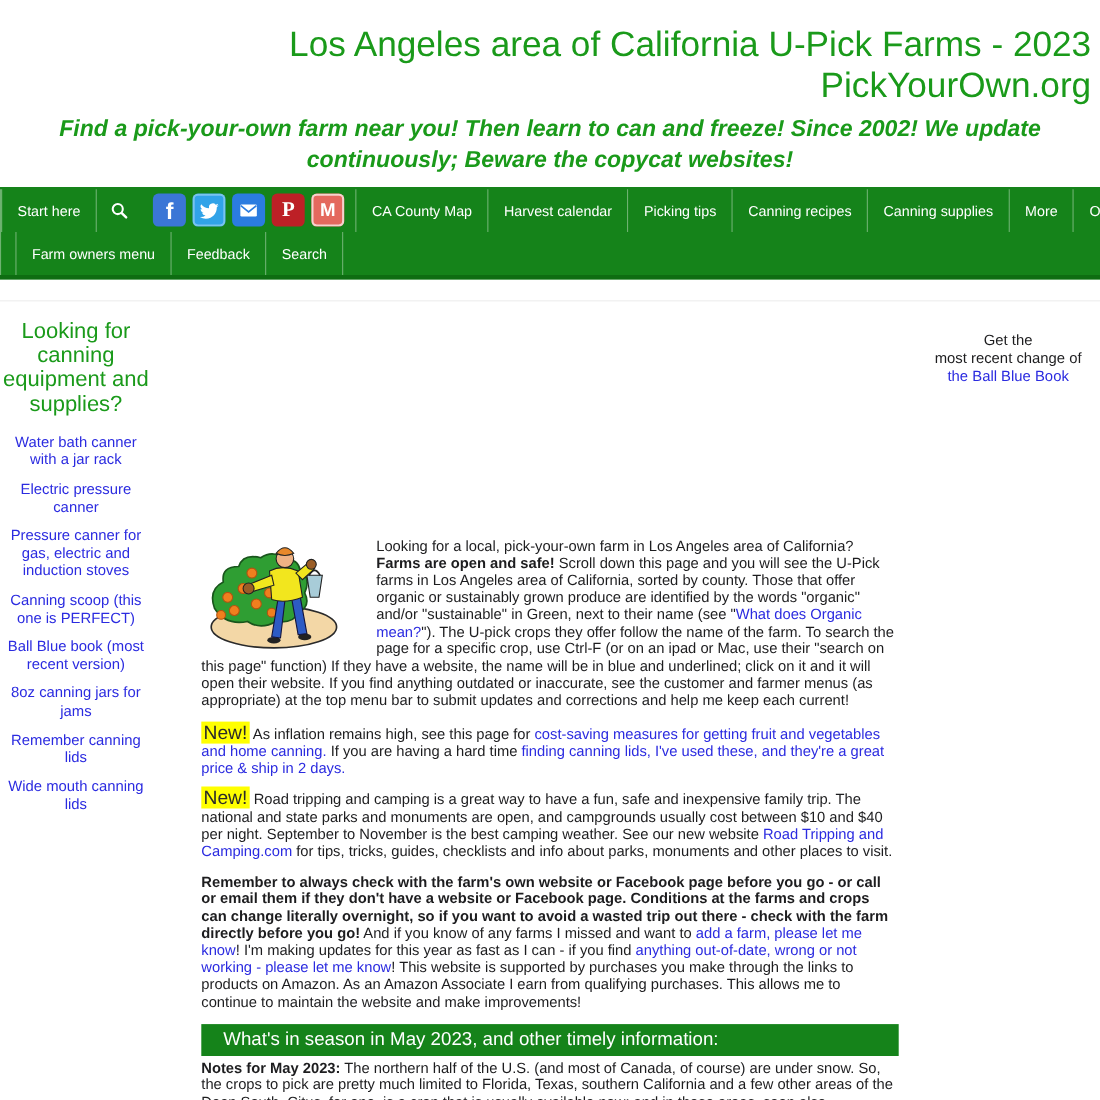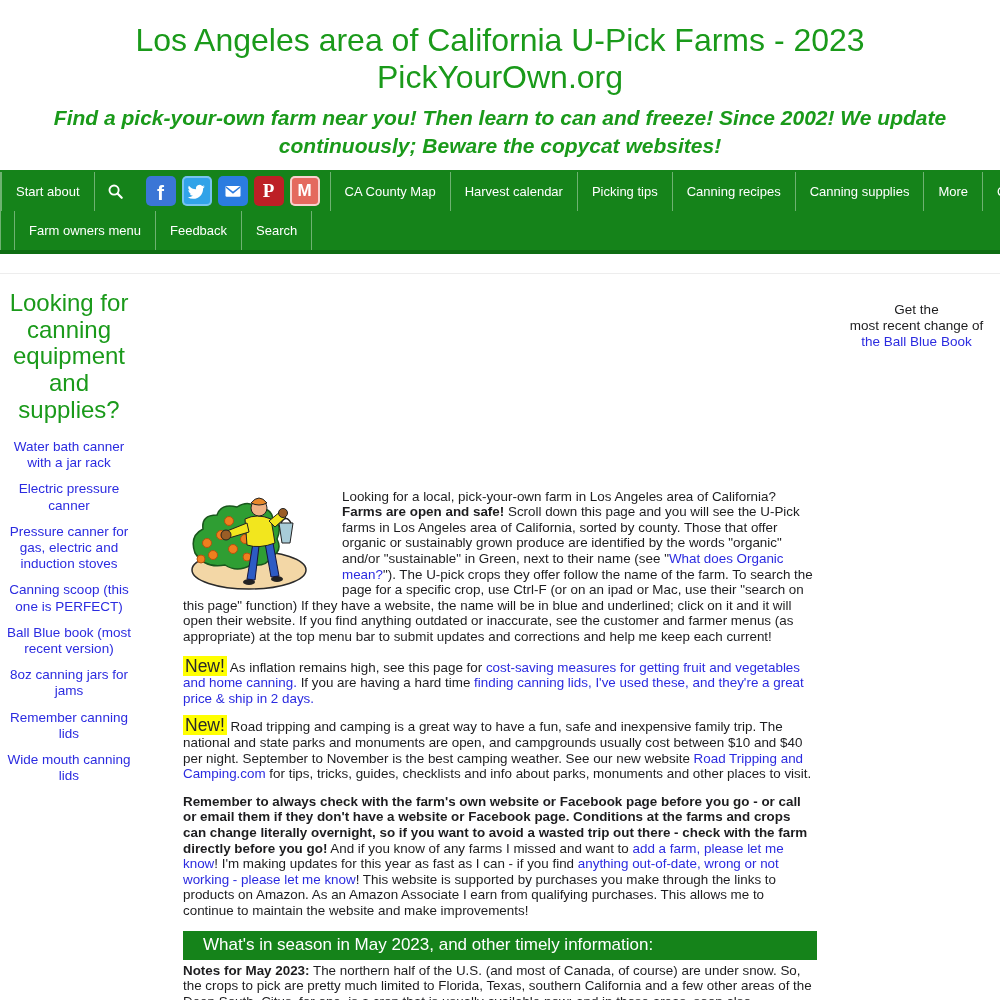--- a/index.html
+++ b/index.html
@@ -5,21 +5,21 @@
   :root{
     --green:#1a9a1a;
     --navgreen:#15831a;
     --link:#2b2be0;
     --text:#1d1d1f;
   }
   html,body{margin:0;padding:0;background:#fff;}
   body{width:1000px;height:1000px;overflow:hidden;font-family:"Liberation Sans",sans-serif;}
 
   
-  .page-title{margin:22px 8px 0;text-align:center;font-size:32px;font-weight:400;color:var(--green);}
+  .page-title{margin:22px 8px 0;text-align:right;font-size:32px;font-weight:400;color:var(--green);}
   .page-subtitle{margin:8px auto 0;width:992px;text-align:center;font-size:21px;font-weight:700;font-style:italic;color:var(--green);line-height:1.35;}
 
   
   nav{margin-top:9px;background:var(--navgreen);border-bottom:4px solid #0e6d12;padding-top:2px;}
   .nav-row{display:flex;align-items:stretch;height:39px;}
   .nav-cell{display:flex;align-items:center;padding:0 14px;color:#fff;font-size:13px;white-space:nowrap;border-left:1px solid rgba(255,255,255,.38);cursor:pointer;}
   .nav-list{display:contents;}
   .nav-list .nav-cell:last-child{border-right:1px solid rgba(255,255,255,.38);}
   .nav-row2 .nav-cell:last-of-type{border-right:1px solid rgba(255,255,255,.38);}
   .nav-spacer{width:13px;padding:0;}
@@ -31,21 +31,21 @@
   .gm-glyph{font-size:17px;font-weight:700;}
   .icon-gmail{box-shadow:inset 0 0 0 2px rgba(255,255,255,.7);}
   .icon-twitter{box-shadow:inset 0 0 0 2px rgba(255,255,255,.35);}
 
   
   .content{display:flex;margin-top:19px;border-top:1px solid #ededed;}
   .col-left{width:138px;padding-top:16px;text-align:center;flex:none;}
   .col-main{width:634px;margin-left:45px;padding-top:215px;flex:none;}
   .col-right{flex:1;padding:28px 8px 0 24px;text-align:center;font-size:13.5px;line-height:16px;color:var(--text);}
 
-  .side-heading{font-size:24px;line-height:1.12;color:var(--green);margin:0 2px 15px;}
+  .side-heading{font-size:20px;line-height:1.12;color:var(--green);margin:0 2px 15px;}
   .side-link{font-size:13.5px;line-height:1.2;color:var(--link);margin:10px 3px;cursor:pointer;}
   .right-link{color:var(--link);cursor:pointer;}
 
   .col-main p{margin:0 0 12px;font-size:13.4px;line-height:15.6px;color:var(--text);}
   .col-main p.intro{margin-bottom:14px;}
   .intro-clip{float:left;width:122px;height:100px;margin:2px 33px 4px 4px;}
 
   .seg-bold{font-weight:700;}
   .seg-link{color:var(--link);cursor:pointer;}
   .seg-highlight{background:#ffff00;font-size:17.5px;color:#2a2a2a;padding:0 2px;}
@@ -54,21 +54,21 @@
 </style>
 </head>
 <body>
 
 <h1 class="page-title">Los Angeles area of California U-Pick Farms - 2023 PickYourOwn.org</h1>
 <div class="page-subtitle">Find a pick-your-own farm near you! Then learn to can and freeze! Since 2002! We update continuously; Beware the copycat websites!</div>
 
 <nav>
   <div class="nav-row">
     <div class="nav-cell nav-spacer"></div>
-    <div class="nav-cell">Start about</div>
+    <div class="nav-cell">Start here</div>
     <div class="nav-cell nav-search">
       <svg viewBox="0 0 20 20" width="17" height="17">
           <circle cx="8.3" cy="8.3" r="5.4" fill="none" stroke="#fff" stroke-width="2.2"></circle>
           <line x1="12.6" y1="12.6" x2="17.3" y2="17.3" stroke="#fff" stroke-width="2.6" stroke-linecap="round"></line>
         </svg>
     </div>
     <div class="nav-social">
       <div class="icon-box" style="background: rgb(59, 118, 214);">
           <span class="fb-glyph">f</span>
         </div>

